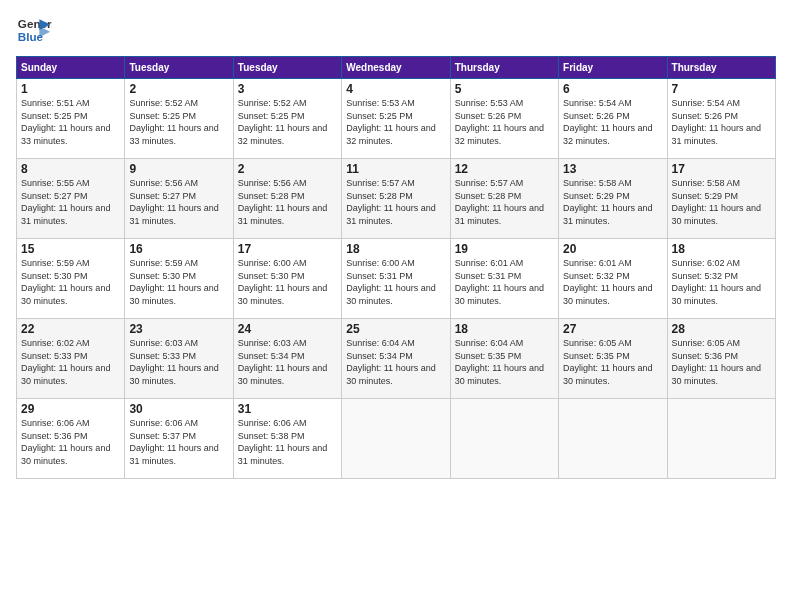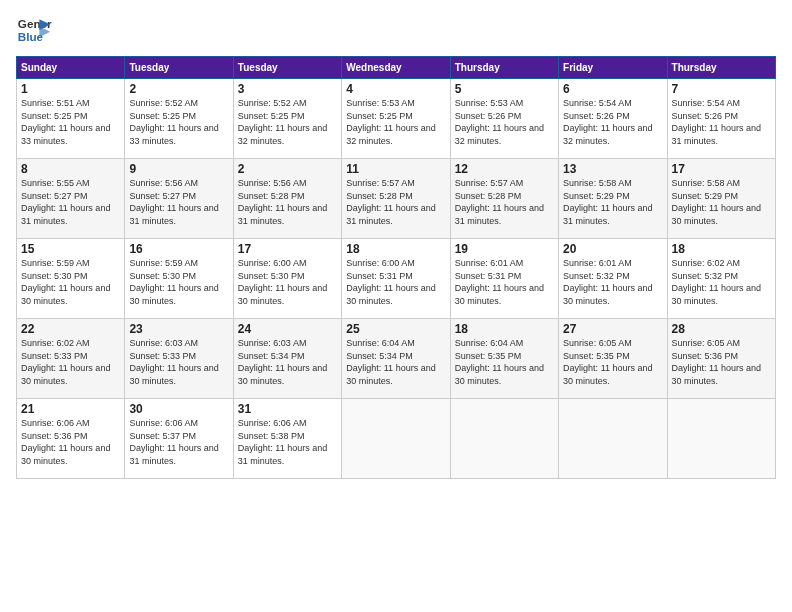--- a/index.html
+++ b/index.html
@@ -148,21 +148,21 @@
         <tr>
           <td><span class="day-number">22</span><span class="day-info">Sunrise: 6:02 AM<br>Sunset: 5:33 PM<br>Daylight: 11 hours and 30 minutes.</span></td>
           <td><span class="day-number">23</span><span class="day-info">Sunrise: 6:03 AM<br>Sunset: 5:33 PM<br>Daylight: 11 hours and 30 minutes.</span></td>
           <td><span class="day-number">24</span><span class="day-info">Sunrise: 6:03 AM<br>Sunset: 5:34 PM<br>Daylight: 11 hours and 30 minutes.</span></td>
           <td><span class="day-number">25</span><span class="day-info">Sunrise: 6:04 AM<br>Sunset: 5:34 PM<br>Daylight: 11 hours and 30 minutes.</span></td>
           <td><span class="day-number">18</span><span class="day-info">Sunrise: 6:04 AM<br>Sunset: 5:35 PM<br>Daylight: 11 hours and 30 minutes.</span></td>
           <td><span class="day-number">27</span><span class="day-info">Sunrise: 6:05 AM<br>Sunset: 5:35 PM<br>Daylight: 11 hours and 30 minutes.</span></td>
           <td><span class="day-number">28</span><span class="day-info">Sunrise: 6:05 AM<br>Sunset: 5:36 PM<br>Daylight: 11 hours and 30 minutes.</span></td>
         </tr>
         <tr>
-          <td><span class="day-number">21</span><span class="day-info">Sunrise: 6:06 AM<br>Sunset: 5:36 PM<br>Daylight: 11 hours and 30 minutes.</span></td>
+          <td><span class="day-number">29</span><span class="day-info">Sunrise: 6:06 AM<br>Sunset: 5:36 PM<br>Daylight: 11 hours and 30 minutes.</span></td>
           <td><span class="day-number">30</span><span class="day-info">Sunrise: 6:06 AM<br>Sunset: 5:37 PM<br>Daylight: 11 hours and 31 minutes.</span></td>
           <td><span class="day-number">31</span><span class="day-info">Sunrise: 6:06 AM<br>Sunset: 5:38 PM<br>Daylight: 11 hours and 31 minutes.</span></td>
           <td class="empty-cell"></td>
           <td class="empty-cell"></td>
           <td class="empty-cell"></td>
           <td class="empty-cell"></td>
         </tr>
       </tbody>
   </table>
 </div>

